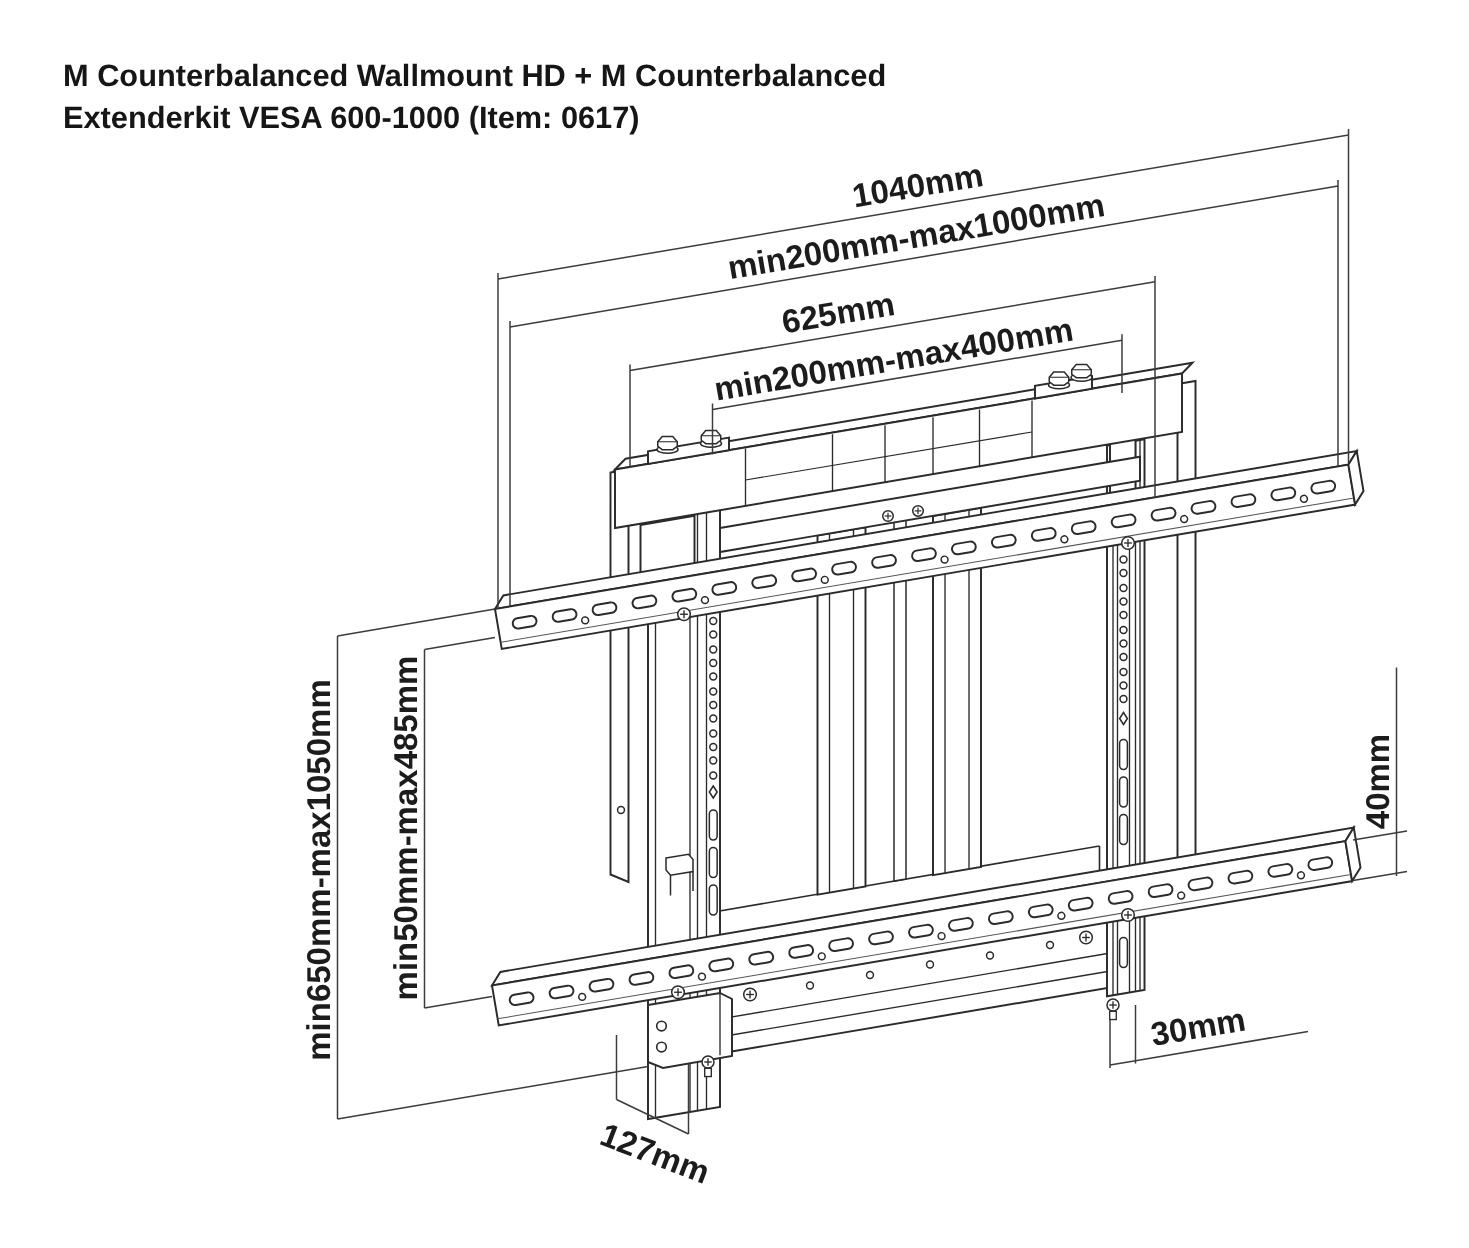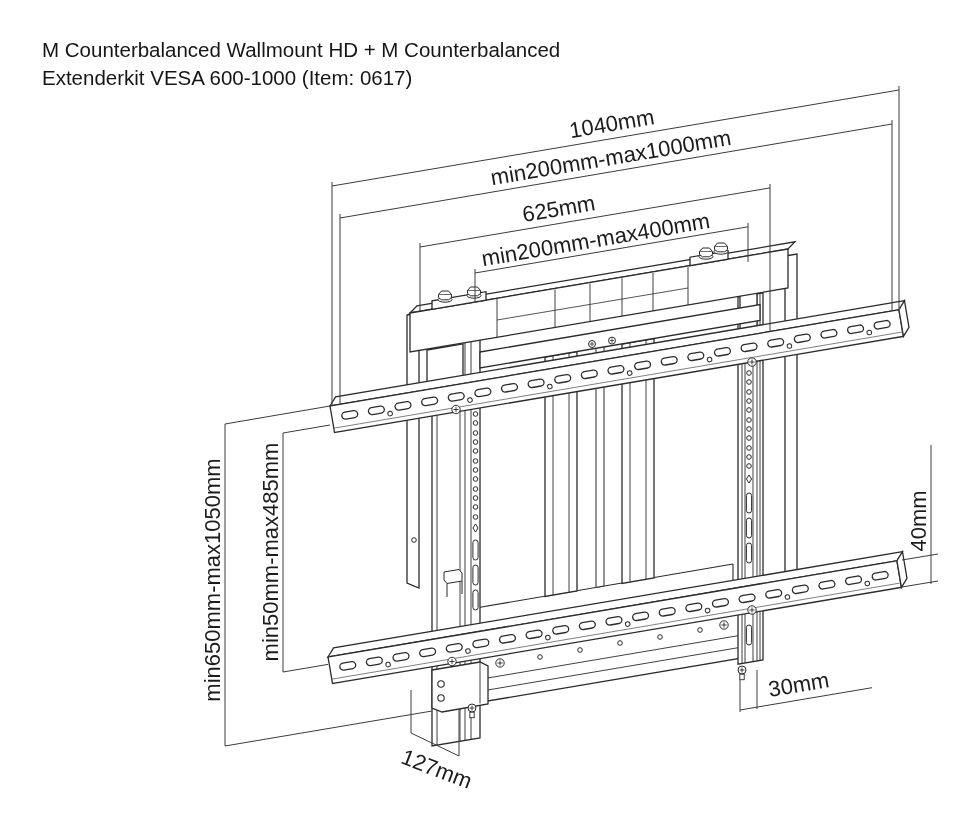--- a/index.html
+++ b/index.html
@@ -1,17 +1,17 @@
 <!DOCTYPE html>
 <html><head>
 <meta charset="utf-8">
 <style>
   html,body{margin:0;padding:0;background:#ffffff;}
   .page{position:relative;width:979px;height:832px;background:#fff;overflow:hidden;
-        font-family:"Liberation Sans", sans-serif;}
+        font-family:"Liberation Sans", sans-serif;font-weight:bold;}
   svg{display:block;}
   svg text{fill:#1b1b1b;stroke:none;font-family:"Liberation Sans", sans-serif;}
   .title-text{font-size:20.5px;fill:#161616;}
   .dim-text{font-size:22px;fill:#1c1c1c;}
 </style>
 </head>
 <body>
 
 <div class="page">
 <svg width="979" height="832" viewBox="0 0 979 832" stroke="#2b2b2b" stroke-width="1.3" fill="none">

